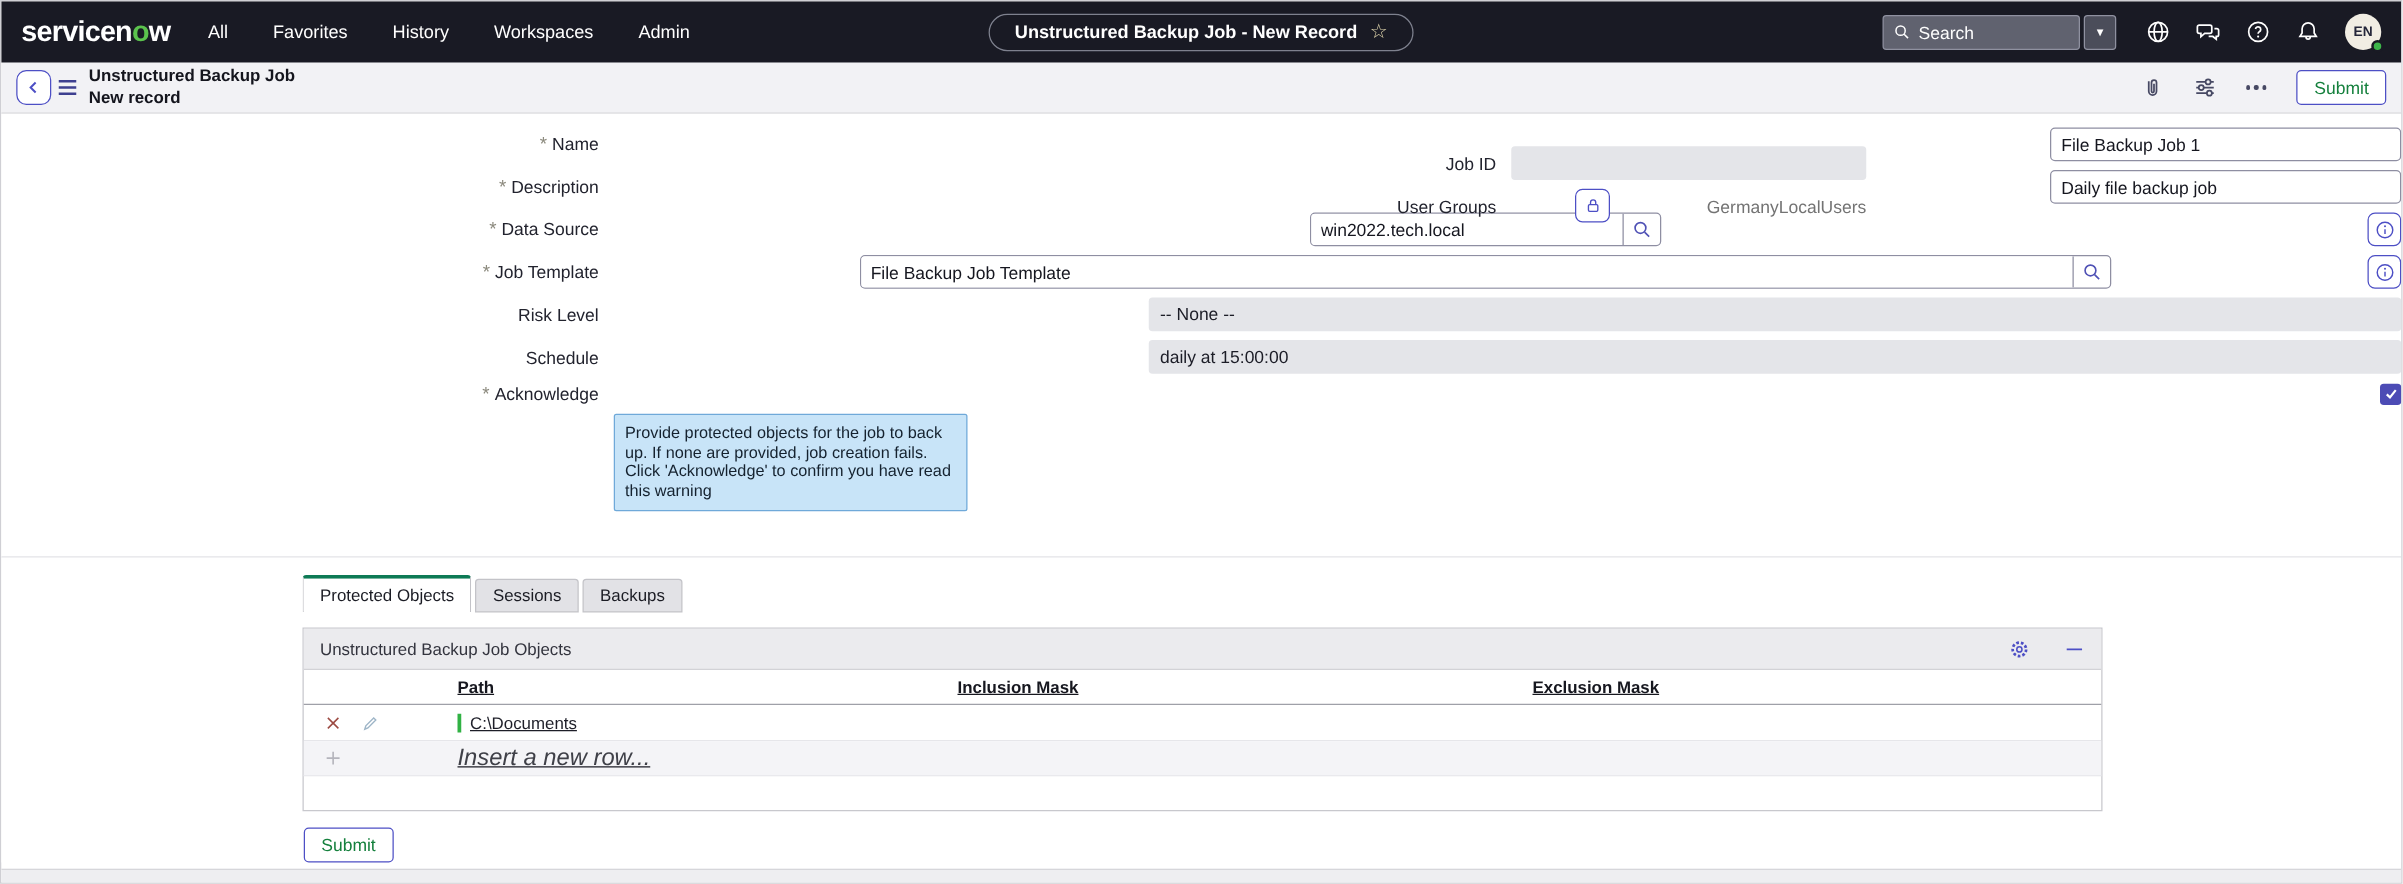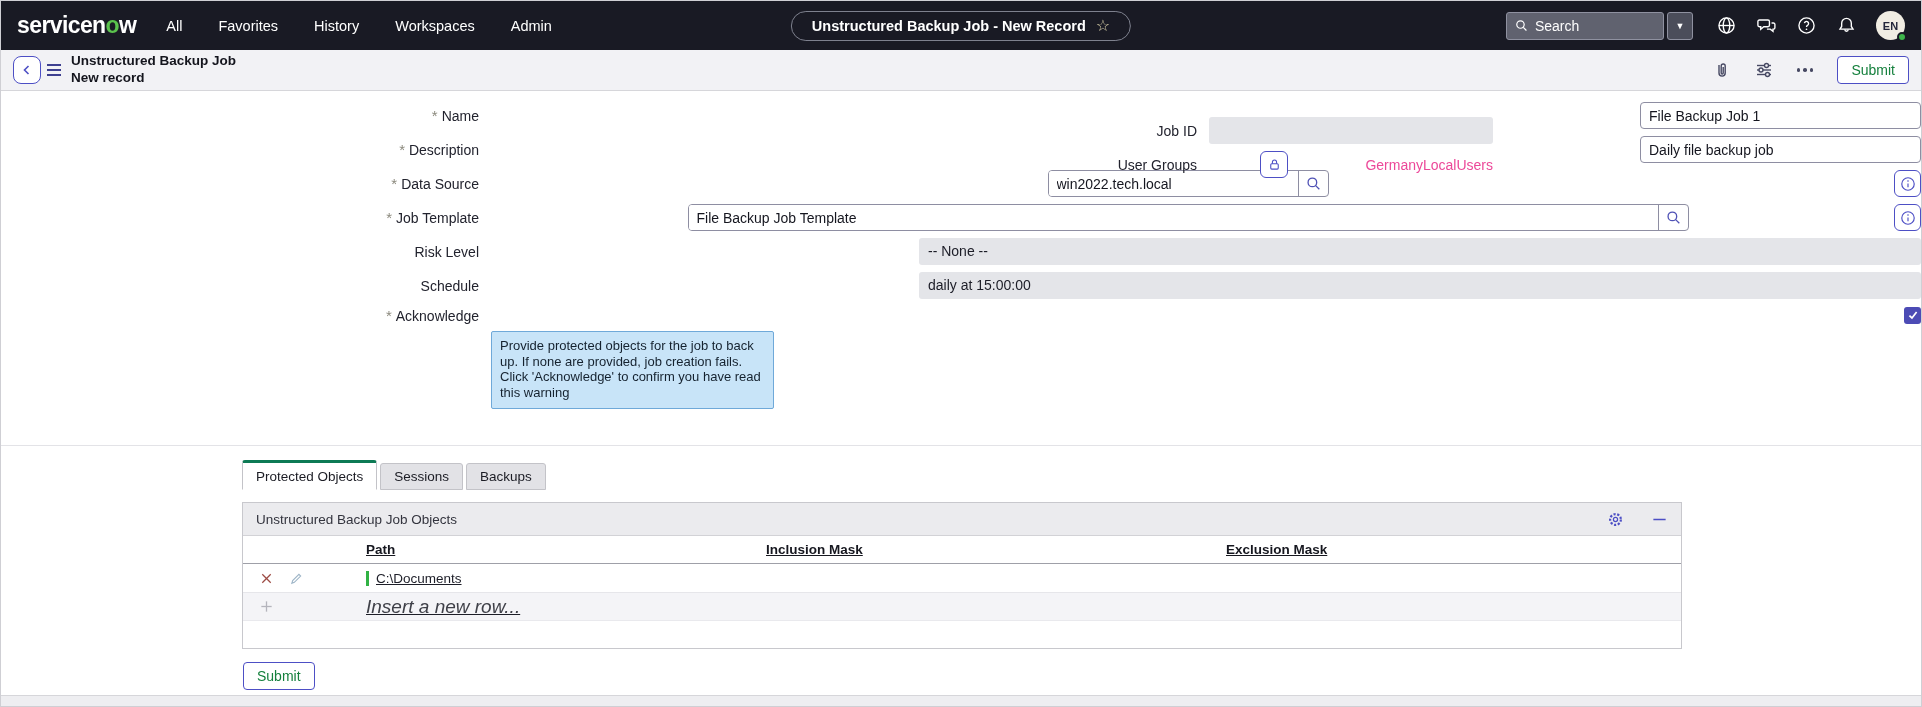--- a/index.html
+++ b/index.html
@@ -118,21 +118,21 @@
   .warning-box {
     margin-left:490px; width:283px; background:#c8e4f8; border:1px solid #6fa9d9;
     border-radius:2px; padding:6px 8px 8px; font-size:13px; line-height:1.2; color:#15222f;
   }
   .form-col-right { position:absolute; left:980px; top:26px; }
   .flabel-r { width:228px; padding-right:12px; text-align:right; font-size:14px; color:#22232e; }
   .lock-btn {
     width:28px; height:27px; background:#fff; border:1px solid #4d4fc5; border-radius:6px;
     color:#4d4fc5; display:flex; align-items:center; justify-content:center; cursor:pointer;
   }
-  .ug-value { margin-left:26px; font-size:14px; color:#ec4899; }
+  .ug-value { margin-left:26px; font-size:14px; color:#737373; }
 
   
   .lower { padding-top:14px; background:#fff; }
   .tabs { margin-left:241px; display:flex; align-items:flex-end; gap:3px; }
   .tab {
     height:27px; padding:0 13px; display:flex; align-items:center;
     background:#e2e2e6; border:1px solid #c3c3c8; border-radius:3px 3px 0 0;
     font-size:13.5px; color:#1b1c24; cursor:pointer;
   }
   .tab.active {

